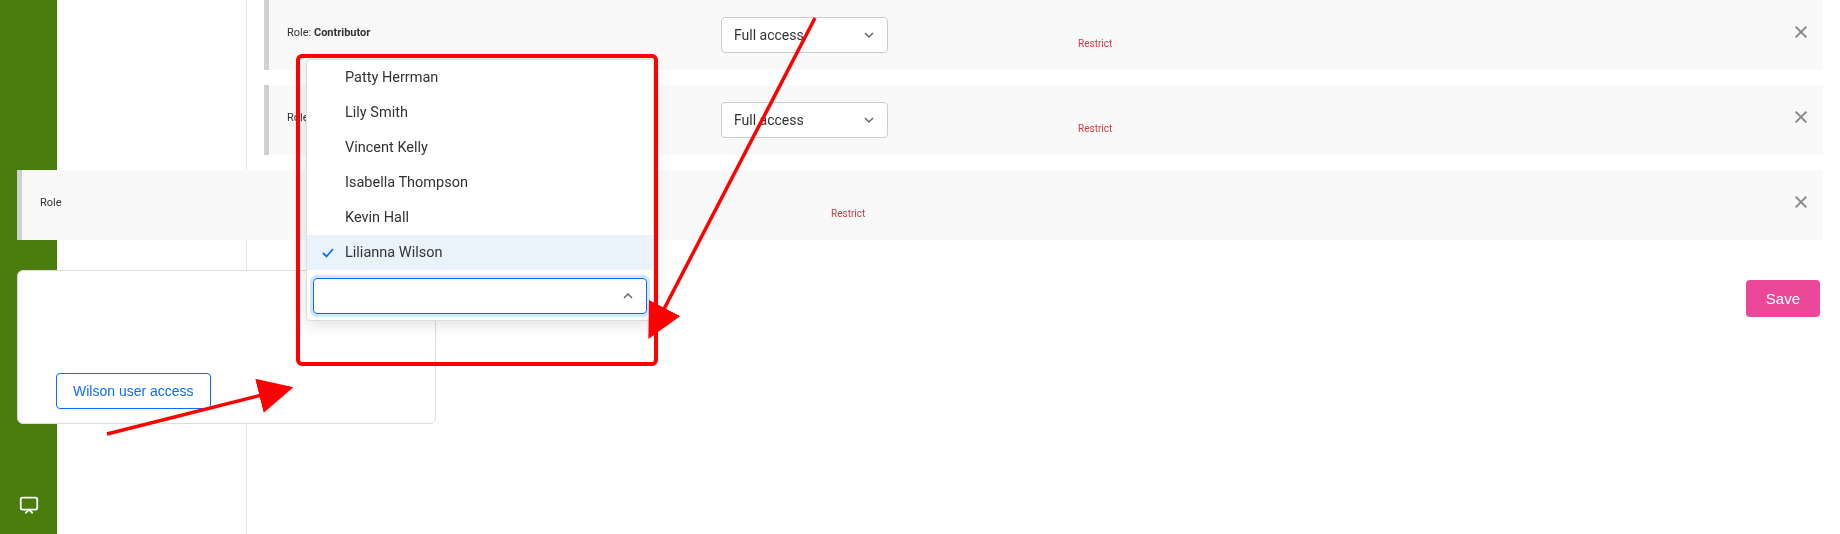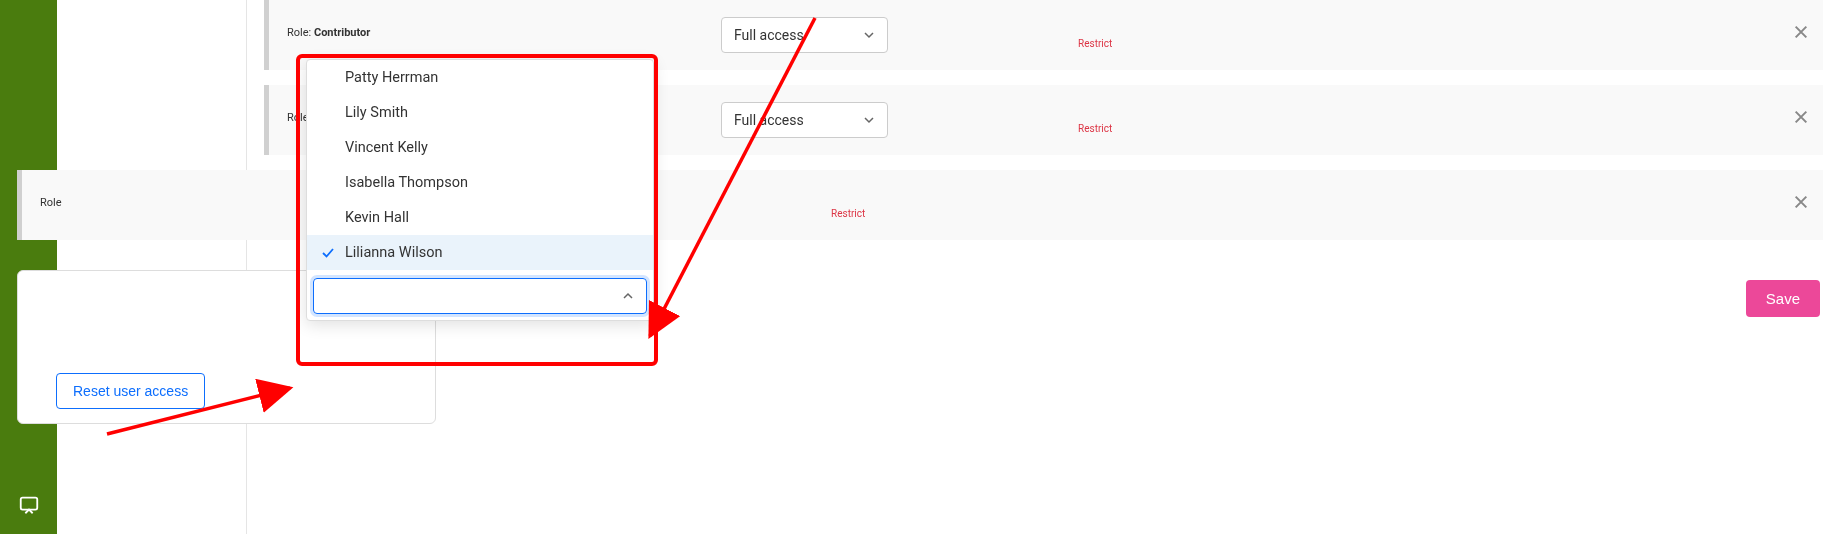--- a/index.html
+++ b/index.html
@@ -265,21 +265,21 @@
     </div>
     <span class="restrict-link">Restrict</span>
     <span class="close-x">
       <svg viewBox="0 0 12 12">
         <path d="M2 2l8 8M10 2l-8 8" stroke="currentColor" stroke-width="1.5"></path>
       </svg>
     </span>
   </div>
 
   <div class="bottom-card">
-    <button class="manage-btn">Reset user access</button>
+    <button class="manage-btn">Wilson user access</button>
   </div>
 
   <button class="save-btn">Save</button>
 
 <div class="dropdown-panel">
   <div class="dropdown-item"><span>Patty Herrman</span></div>
   <div class="dropdown-item"><span>Lily Smith</span></div>
   <div class="dropdown-item"><span>Vincent Kelly</span></div>
   <div class="dropdown-item"><span>Isabella Thompson</span></div>
   <div class="dropdown-item"><span>Kevin Hall</span></div>

